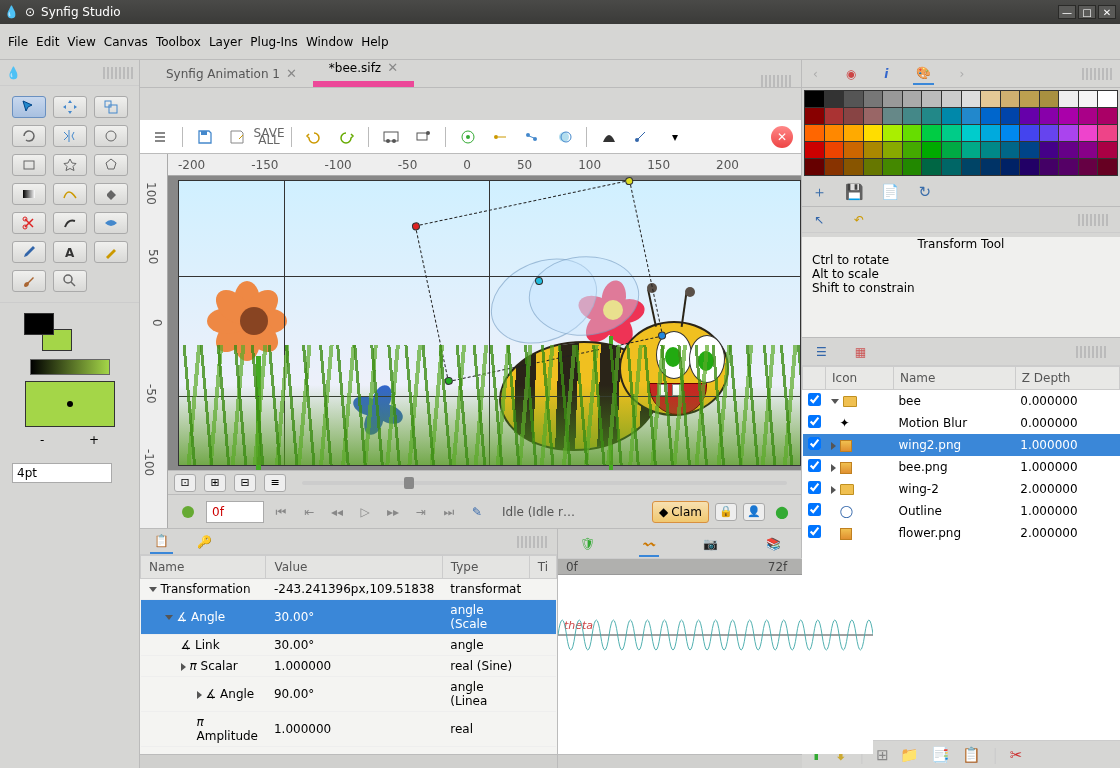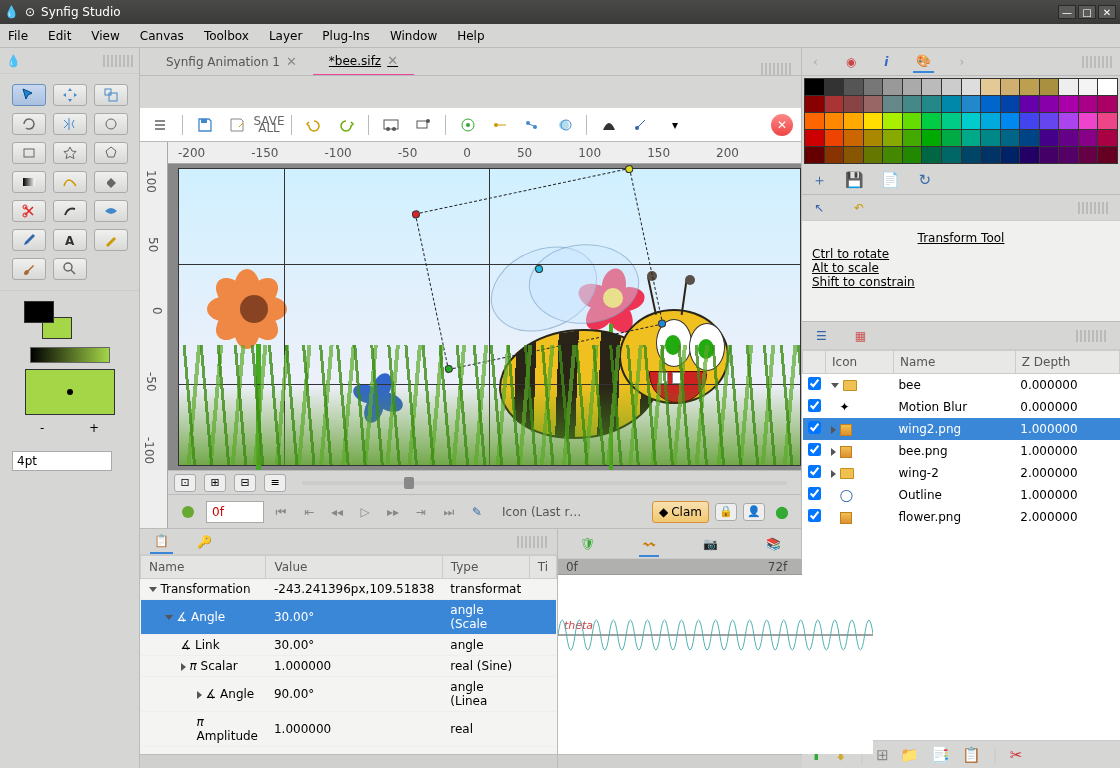--- a/index.html
+++ b/index.html
@@ -1,20 +1,20 @@
 <!DOCTYPE html>
 <html><head>
 <meta charset="utf-8">
 <style>
 * { box-sizing: border-box; margin: 0; padding: 0; font-family: "DejaVu Sans", Arial, sans-serif; font-size: 12px; }
 body { width: 1120px; height: 768px; background: #d6d6d4; overflow: hidden; display: flex; flex-direction: column; }
 .titlebar { height: 24px; background: linear-gradient(#4a4a48,#3a3a38); color: #fff; display: flex; align-items: center; padding: 0 4px; gap: 6px; }
 .titlebar .winbtns { margin-left: auto; display: flex; gap: 2px; }
 .winbtn { width: 18px; height: 14px; background: #5a5a58; border: 1px solid #2a2a28; display: flex; align-items: center; justify-content: center; color: #fff; font-size: 10px; cursor: pointer; }
-.menubar { height: 24px; background: #d6d6d4; display: flex; align-items: center; padding: 0 8px; gap: 20px; border-bottom: 1px solid #bbb; }
+.menubar { height: 36px; background: #d6d6d4; display: flex; align-items: center; padding: 0 8px; gap: 8px; border-bottom: 1px solid #bbb; }
 .menubar span { cursor: pointer; }
 .content { flex: 1; display: flex; min-height: 0; }
 .leftcol { width: 140px; background: #d6d6d4; display: flex; flex-direction: column; border-right: 1px solid #bbb; }
 .dockhead { height: 26px; display: flex; align-items: center; padding: 0 6px; border-bottom: 1px solid #ccc; }
 .grip { margin-left: auto; width: 30px; height: 12px; background: repeating-linear-gradient(90deg,#bbb 0 2px,transparent 2px 4px); }
 .toolgrid { display: grid; grid-template-columns: repeat(3, 34px); gap: 7px; padding: 10px 12px; }
 .toolbtn { width: 34px; height: 22px; background: linear-gradient(#f0f0ee,#d8d8d6); border: 1px solid #aaa; border-radius: 3px; display: flex; align-items: center; justify-content: center; cursor: pointer; }
 .toolbtn.sel { background: linear-gradient(#c8d8ee,#a8c0e0); border-color: #6a90c0; }
 .toolbtn svg { width: 16px; height: 16px; }
 .swatches { padding: 8px 20px; border-top: 1px solid #ccc; }
@@ -23,21 +23,21 @@
 .sw-f { position: absolute; left: 4px; top: 2px; width: 30px; height: 22px; background: #000; border: 1px solid #333; }
 .grad { width: 80px; height: 16px; background: linear-gradient(90deg,#000,#a4d648); border: 1px solid #666; margin: 8px auto 6px; }
 .bigsw { width: 90px; height: 46px; background: #a4d648; border: 1px solid #333; margin: 4px auto; position: relative; }
 .bigsw::after { content:""; position:absolute; left:50%; top:50%; width:6px; height:6px; background:#000; border-radius:50%; transform:translate(-50%,-50%); }
 .plusm { display:flex; justify-content:space-between; padding:2px 20px; }
 .ptinput { margin:6px 12px; width:100px; border:1px solid #aaa; padding:2px 4px; background:#fff; }
 .centercol { flex:1; display:flex; flex-direction:column; min-width:0; border-right:1px solid #bbb; }
 .tabbar { height: 28px; display: flex; align-items: flex-end; padding: 0 10px; background:#d6d6d4; border-bottom:1px solid #bbb; }
 .tab { padding: 6px 16px; color:#555; cursor:pointer; display:flex; gap:6px; align-items:center; }
 .tab .x { color:#888; font-size:13px; cursor:pointer; }
-.tab.active { color:#000; border-bottom: 1px solid #ec4899; text-decoration: underline; }
+.tab.active { color:#000; border-bottom: 6px solid #ec4899; }
 .doctool { height: 34px; display:flex; align-items:center; gap:8px; padding:0 8px; background:#ffffff; border-bottom:1px solid #bbb;margin-top:32px; }
 .tb { width:24px; height:24px; display:flex; align-items:center; justify-content:center; border-radius:3px; cursor:pointer; }
 .tb svg { width:18px; height:18px; }
 .tbsep { width:1px; height:20px; background:#bbb; margin:0 2px; }
 .closex { margin-left:auto; width:22px; height:22px; border-radius:11px; background:linear-gradient(#f88,#e44); display:flex; align-items:center; justify-content:center; color:#fff; cursor:pointer; }
 .canvwrap { flex:1; display:flex; min-height:0; }
 .vruler { width:28px; background:#eee; border-right:1px solid #aaa; position:relative; font-size:9px; color:#555; }
 .canvcol { flex:1; display:flex; flex-direction:column; min-width:0; }
 .hruler { height:22px; background:#eee; border-bottom:1px solid #aaa; display:flex; align-items:center; font-size:9px; color:#555; padding-left:10px; gap:46px; overflow:hidden; }
 .canvas { flex:1; background:#888; position:relative; overflow:hidden; }
@@ -91,21 +91,21 @@
 .rnav { height:28px; display:flex; align-items:center; padding:0 8px; gap:22px; border-bottom:1px solid #bbb; }
 .rnav .nv { cursor:pointer; padding:3px; }
 .rnav .nv.active { border-bottom:2px solid #3a87d8; }
 .palette { background:#d6d6d4; padding:2px; }
 .palgrid { display:grid; grid-template-columns:repeat(16,1fr); gap:1px; background:#333; border:1px solid #333; }
 .palgrid div { height:16px; cursor:pointer; }
 .palbtns { height:28px; display:flex; align-items:center; padding:0 10px; gap:18px; }
 .palbtns span { cursor:pointer; color:#3a6daa; font-size:15px; }
 .toolinfo { border-top:1px solid #bbb; padding:0; }
 .toolinfo-head { height:26px; display:flex; align-items:center; padding:0 12px; gap:30px; border-bottom:1px solid #ccc; }
-.toolinfo-body { padding:6px 10px 12px; background:#f0f0ee; min-height:100px;text-decoration:underline; }
+.toolinfo-body { padding:0 10px 12px; background:#f0f0ee; min-height:100px; }
 .toolinfo-title { text-align:center; margin:4px 0 2px; }
 .layerspanel { flex:1; display:flex; flex-direction:column; border-top:1px solid #bbb; min-height:0; }
 .layerhead { height:28px; display:flex; align-items:center; padding:0 14px; gap:28px; border-bottom:1px solid #ccc; }
 .layertable { flex:1; overflow:auto; background:#fff; }
 .layertable table { width:100%; border-collapse:collapse; }
 .layertable th { text-align:left; padding:4px 6px; background:#e8e8e6; border:1px solid #ccc; color:#555; font-weight:normal; }
 .layertable td { padding:3px 5px; }
 .layertable tr.sel td { background:#3a87d8; color:#fff; }
 .layertable input[type=checkbox]{ margin:0; }
 .lind0{padding-left:4px}.lind1{padding-left:22px}.lind2{padding-left:40px}
@@ -484,21 +484,21 @@
             </div>
           <input class="timefield" value="0f" style="">
           <div class="playbtn">⏮</div>
           <div class="playbtn">⇤</div>
           <div class="playbtn">◂◂</div>
           <div class="playbtn">▷</div>
           <div class="playbtn">▸▸</div>
           <div class="playbtn">⇥</div>
           <div class="playbtn">⏭</div>
           <div class="playbtn" style="color:#36a">✎</div>
-          <span style="flex:1;color:#555;padding-left:8px">Icon (Last r…</span>
+          <span style="flex:1;color:#555;padding-left:8px">Idle (Idle r…</span>
           <div class="clamp">◆ <span>Clam</span></div>
           <div class="vb" style="color:#36a">🔒</div>
           <div class="vb" style="color:#36a">👤</div>
           <div class="playbtn" style="color:#3a3">⬤</div>
         </div>
       </div>
     </div>
     <div class="bottompanels">
       <div class="parampanel">
         <div class="panelhead">

